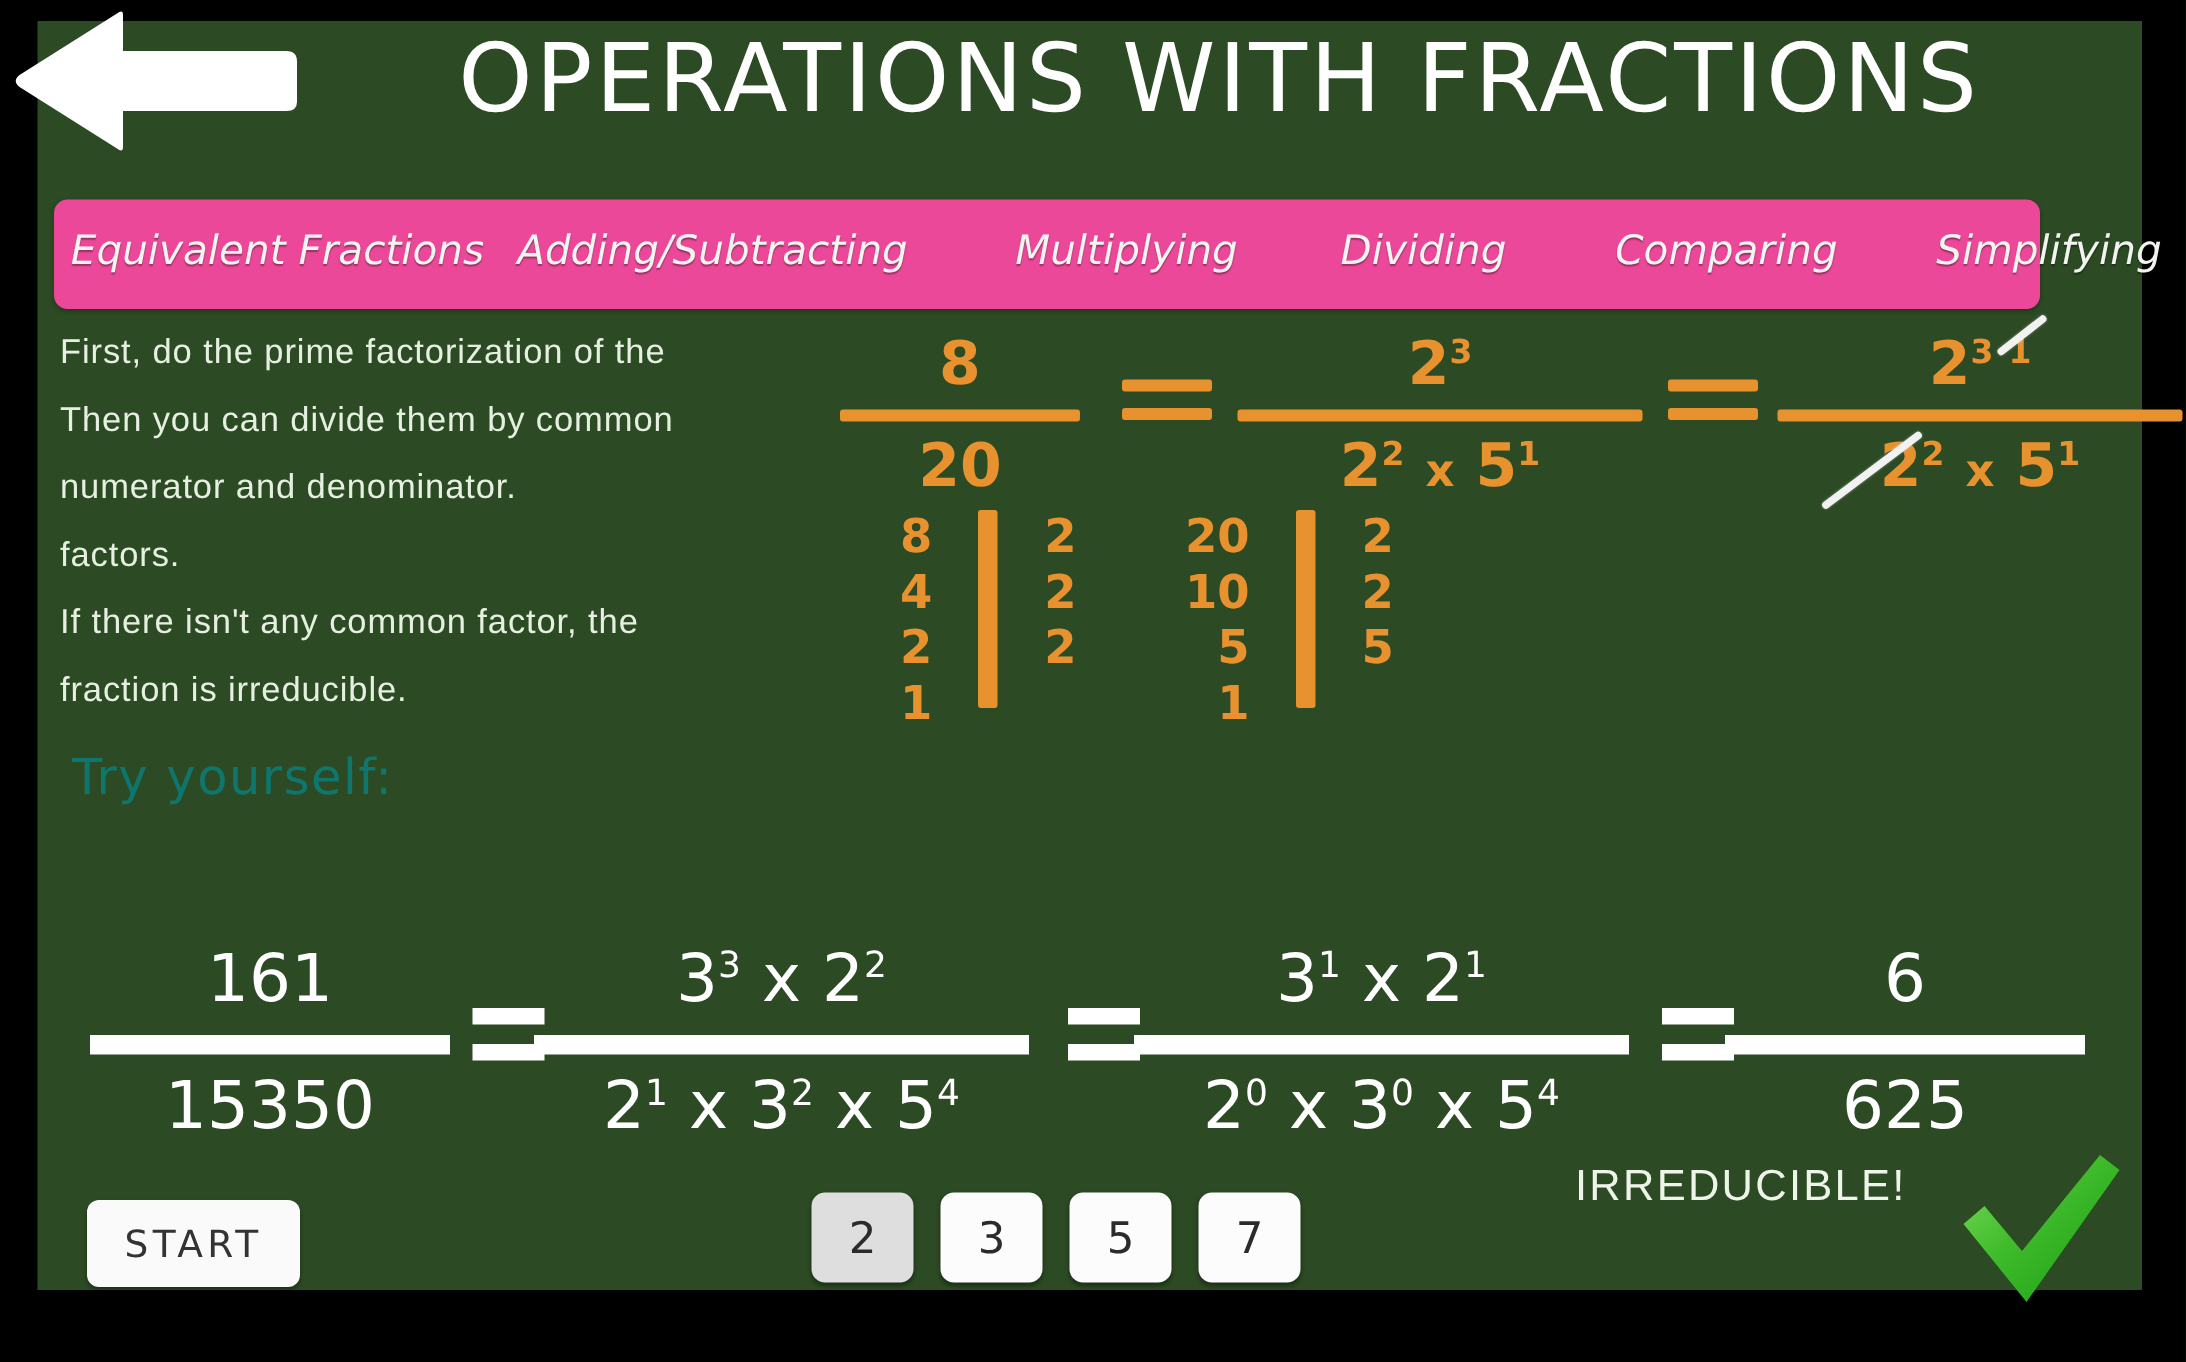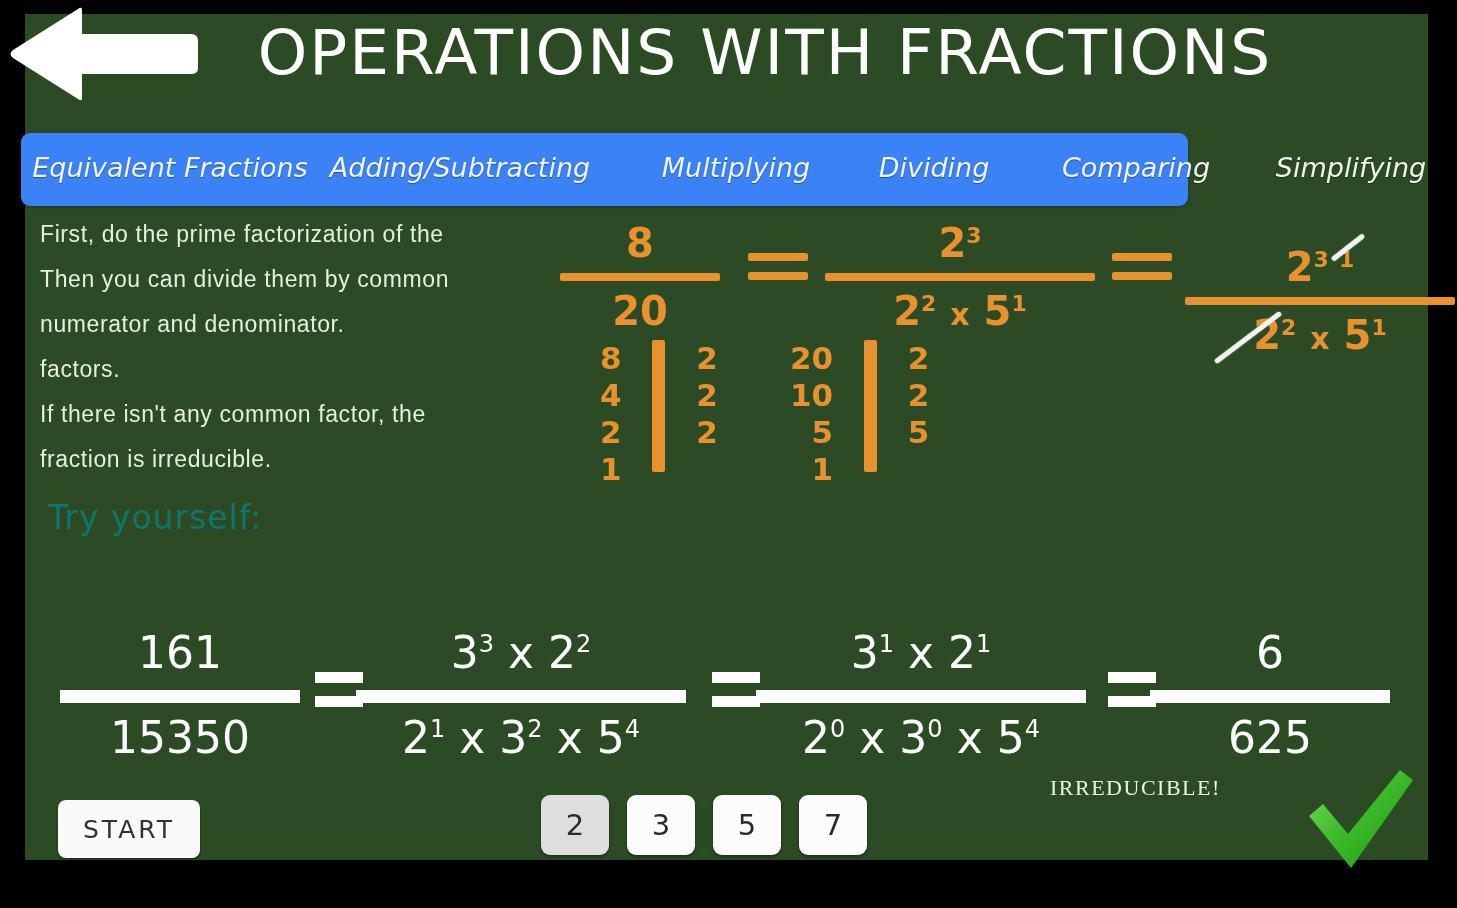--- a/index.html
+++ b/index.html
@@ -40,37 +40,37 @@
   }
 
   
   .title {
     position: absolute;
     left: 210px;
     top: 12px;
     width: 1110px;
     height: 82px;
     line-height: 82px;
-    text-align: center;
+    text-align: right;
     color: #ffffff;
     font-family: "DejaVu Sans", sans-serif;
     font-size: 63px;
     font-weight: 400;
     letter-spacing: 2px;
     white-space: nowrap;
   }
 
   
   .tabbar {
     position: absolute;
-    left: 21px;
+    left: 36px;
     top: 133px;
-    width: 1167px;
+    width: 1324px;
     height: 73px;
-    background: #3b82f6;
+    background: #ec4899;
     border-radius: 9px;
     box-shadow: 0 1px 3px rgba(0,0,0,0.28);
   }
   .tabs {
     position: absolute;
     left: 0; top: 0;
     width: 100%;
     height: 100%;
     display: flex;
     align-items: center;
@@ -263,22 +263,22 @@
     cursor: pointer;
     box-shadow: 0 2px 3px rgba(0,0,0,0.35);
   }
   .num-btn.pressed { background: #dedede; }
 
   .irreducible {
     position: absolute;
     left: 1050px;
     top: 775px;
     color: #edf4e8;
-    font-family: Liberation Serif, serif;
-    font-size: 22px;
+    font-family: Liberation Sans, sans-serif;
+    font-size: 29px;
     letter-spacing: 1.5px;
     white-space: nowrap;
   }
 
   .check-mark {
     position: absolute;
     left: 1305px;
     top: 768px;
     width: 110px;
     height: 105px;
@@ -342,21 +342,21 @@
         <span style="font-size:30px;">x</span>
         <span>5</span><sup class="o">1</sup>
       </div>
     </div>
 
     <div class="ex-eq" style="left:552px; top:48px;">
       <i></i>
         <i></i>
     </div>
 
-    <div class="ex-frac" style="left:625px; top:10px; width:270px;margin-top:24px;">
+    <div class="ex-frac" style="left:625px; top:10px; width:270px;">
       <div class="ex-num">
         <span>2</span><sup class="o" style="position:relative;">3</sup><sup class="o" style="margin-left:10px;">1</sup>
         <span class="strike" style="left:143px; top:6px; width:40px; transform: rotate(-38deg);"></span>
       </div>
       <div class="ex-bar"></div>
       <div class="ex-den">
         <span>2</span><sup class="o">2</sup>
         <span style="font-size:30px;">x</span>
         <span>5</span><sup class="o">1</sup>
         <span class="strike" style="left:22px; top:28px; width:82px; transform: rotate(-37deg);"></span>

